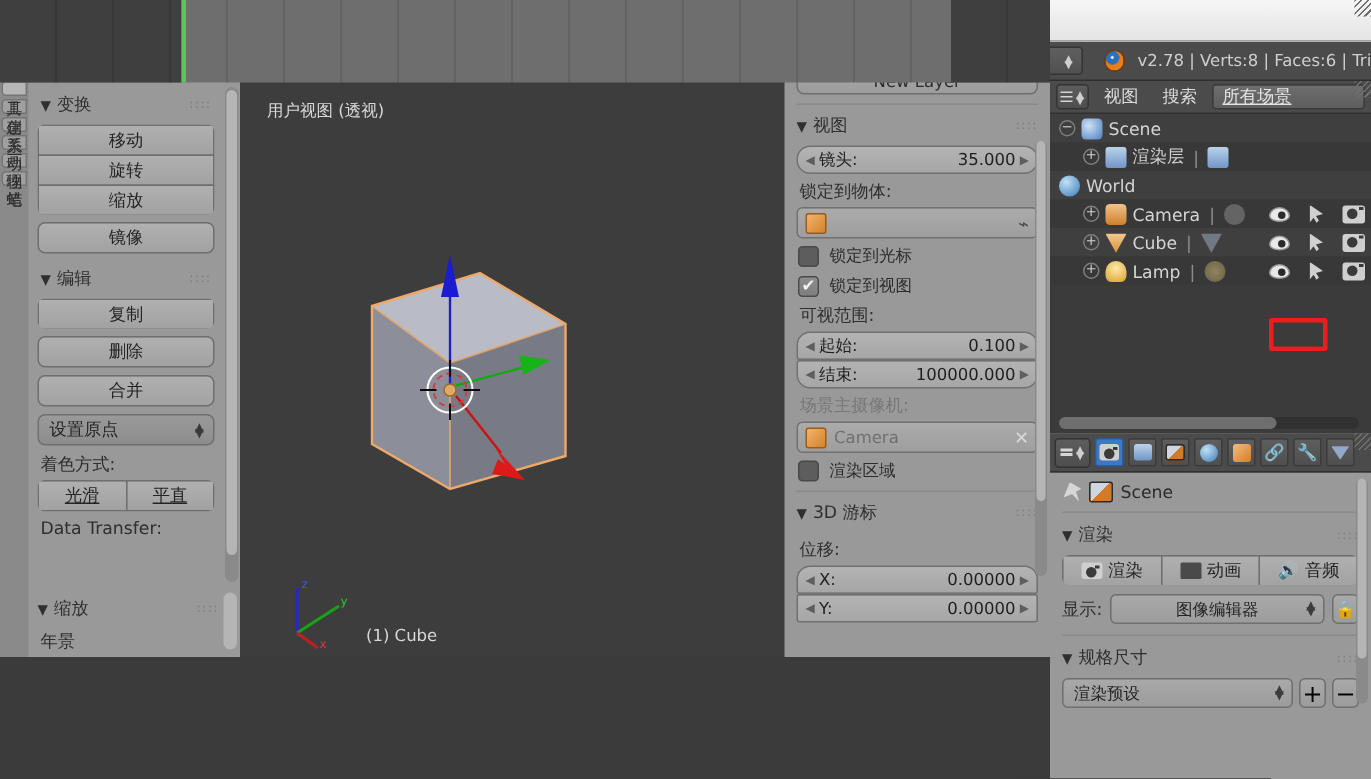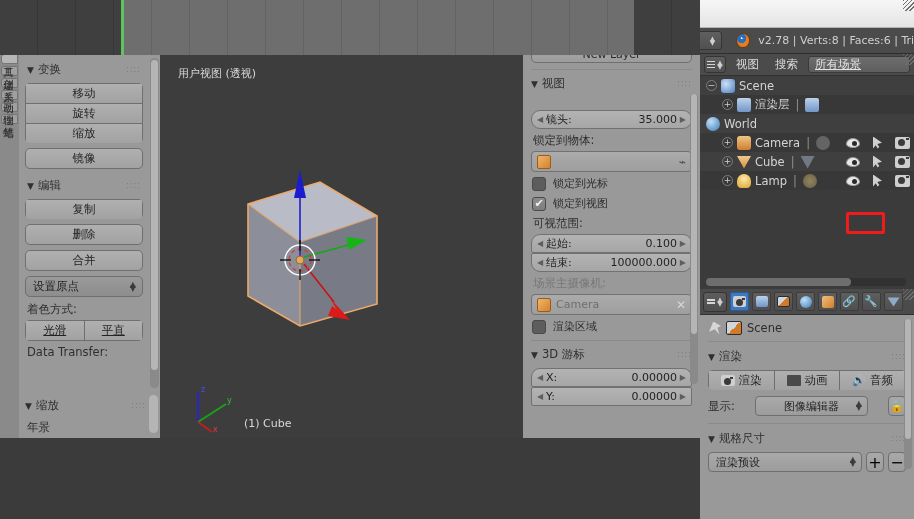--- a/index.html
+++ b/index.html
@@ -195,21 +195,21 @@
     background:linear-gradient(#5e5e5e,#4f4f4f);display:flex;align-items:center;justify-content:center;}
   .pr-tab.active{background:#3b79c4;border-color:#2a5c9c;}
   .pr-body{padding:6px 8px;position:relative;height:204px;overflow:hidden;}
   .pr-breadcrumb{display:flex;align-items:center;gap:5px;color:#2c2c2c;font-size:11.5px;margin-bottom:6px;}
   .pin{width:13px;height:13px;background:#d6d6d6;
     clip-path:polygon(40% 0,100% 35%,72% 48%,88% 100%,52% 60%,8% 78%,28% 30%);}
   .pr-sep{height:1px;background:#8a8a8a;margin:3px 0 5px 0;}
   .btn3{display:flex;border-radius:5px;overflow:hidden;margin-bottom:6px;}
   .btn3 .tbtn{flex:1;gap:4px;border-right:0;}
   .btn3 .tbtn:last-child{border-right:1px solid #6f6f6f;}
-  .disp-row{display:flex;align-items:center;gap:20px;margin-bottom:7px;}
+  .disp-row{display:flex;align-items:center;gap:5px;margin-bottom:7px;}
   .disp-row .lbl{margin:0;}
   .selbox{flex:1;height:20px;background:linear-gradient(#a9a9a9,#9c9c9c);
     border:1px solid #6f6f6f;border-radius:4px;display:flex;align-items:center;
     justify-content:center;position:relative;font-size:11px;color:#232323;}
   .selbox .updn{position:absolute;right:5px;color:#3c3c3c;font-size:8px;}
   .lockico{width:18px;height:20px;background:linear-gradient(#a9a9a9,#9c9c9c);
     border:1px solid #6f6f6f;border-radius:4px;display:flex;align-items:center;justify-content:center;}
   .presetrow{display:flex;gap:4px;align-items:center;}
   .pr-scroll{position:absolute;right:2px;top:4px;width:8px;height:150px;background:#8a8a8a;border-radius:4px;}
   .pr-scroll i{position:absolute;left:1px;top:0;width:6px;height:120px;background:#b5b5b5;border-radius:3px;display:block;}
@@ -415,21 +415,21 @@
       <text x="31" y="50" fill="#e03a3a" font-size="8" font-family="DejaVu Sans">x</text>
     </svg>
     <div class="vp-text" style="left:84px;top:363px">(1) Cube</div>
   </div>
 
   <div class="panel" id="npanel">
     <div class="np-body">
       <div class="np-newlayer">New Layer</div>
       <div class="np-sep"></div>
 
-      <div class="sec-head" style="padding:2px 0 19px 0">
+      <div class="sec-head" style="padding:2px 0 6px 0">
         <span><span class="tri">▼</span><span>视图</span></span>
         <span class="dots">::::</span>
       </div>
 
       <div class="numfield">
         <span class="ar l">◀</span>
         <span class="nm" style="margin-left:6px">镜头:</span>
         <span class="vl" style="margin-right:6px">35.000</span>
         <span class="ar r">▶</span>
       </div>
@@ -474,20 +474,21 @@
       <div class="chkrow">
         <span class="chk"></span>
         <span>渲染区域</span>
       </div>
 
       <div class="np-sep"></div>
       <div class="sec-head" style="padding:2px 0 6px 0">
         <span><span class="tri">▼</span><span>3D 游标</span></span>
         <span class="dots">::::</span>
       </div>
+      <div class="lbl">位移:</div>
       <div class="numfield" style="border-radius:9px 9px 2px 2px;margin-bottom:0">
         <span class="ar l">◀</span>
         <span class="nm" style="margin-left:6px">X:</span>
         <span class="vl" style="margin-right:6px">0.00000</span>
         <span class="ar r">▶</span>
       </div>
       <div class="numfield" style="border-radius:2px">
         <span class="ar l">◀</span>
         <span class="nm" style="margin-left:6px">Y:</span>
         <span class="vl" style="margin-right:6px">0.00000</span>

